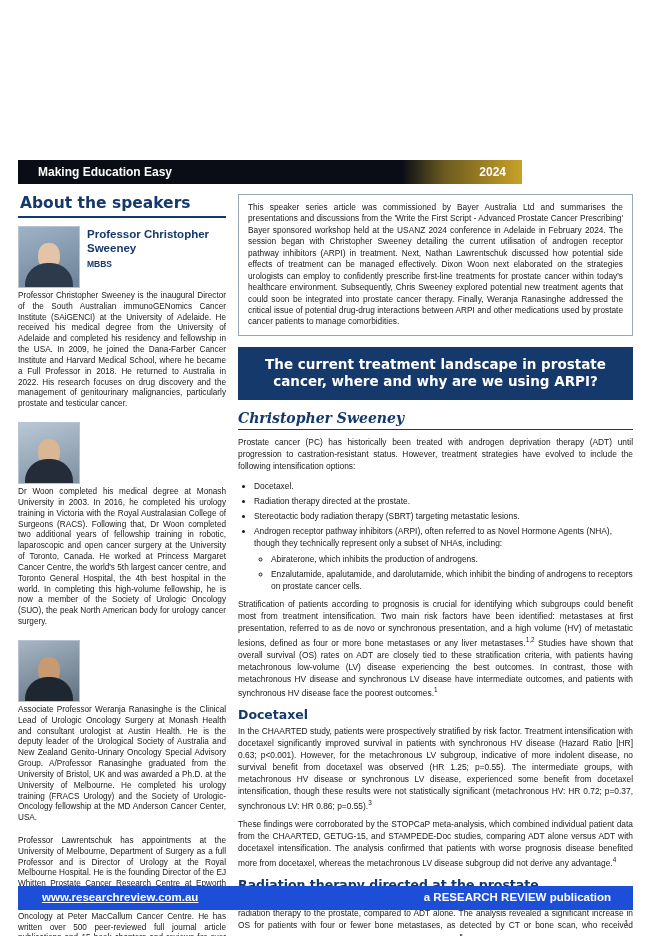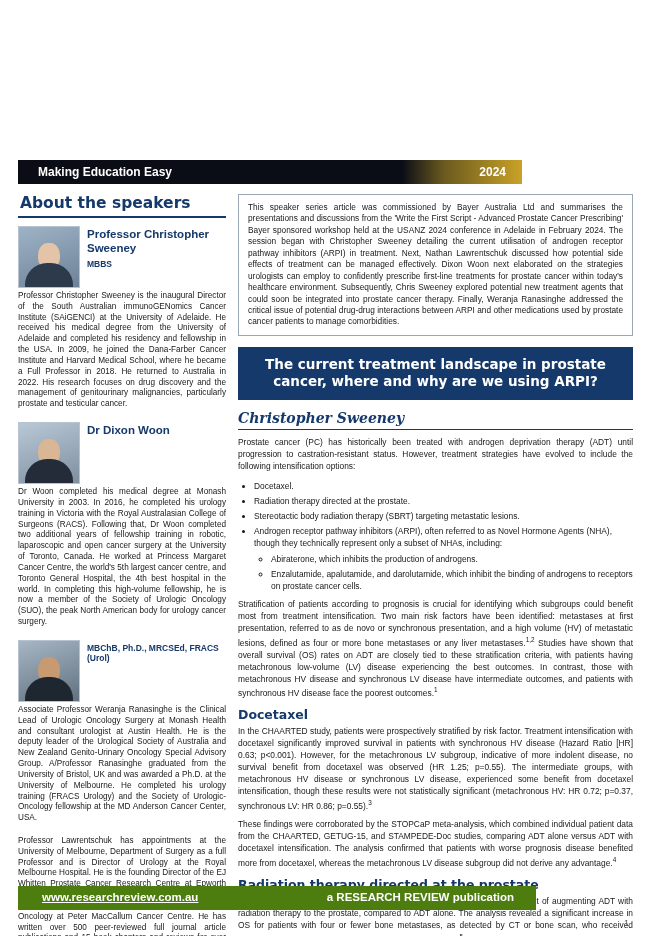--- a/index.html
+++ b/index.html
@@ -126,22 +126,22 @@
   ul.sub { list-style-type:circle; margin-top:3px; padding-left:17px; }
   ul.sub > li { margin-bottom:3px; }
   .subhead {
     font-size:12.5px; font-weight:bold; color:#15396b; margin:6px 0 4px 0;
     font-family:"DejaVu Sans", sans-serif;
   }
   sup { font-size:6.4px; vertical-align:super; }
 
   
   .footer {
-    position:absolute; left:18px; bottom:26px; width:518px; height:24px;
-    background:#4d7c0f;
+    position:absolute; left:18px; bottom:26px; width:615px; height:24px;
+    background:#1d4ed8;
   }
   .footer-left {
     position:absolute; left:24px; top:5px; font-size:11.5px; font-weight:bold; color:#ffffff;
     text-decoration:underline;
   }
   .footer-right {
     position:absolute; right:22px; top:5px; font-size:11.5px; font-weight:bold; color:#ffffff;
   }
   .pageno {
     position:absolute; right:22px; bottom:8px; font-size:9px; color:#55595e;
@@ -178,37 +178,32 @@
       <div class="sp-bio">Professor Christopher Sweeney is the inaugural Director of the South Australian immunoGENomics Cancer Institute (SAiGENCI) at the University of Adelaide. He received his medical degree from the University of Adelaide and completed his residency and fellowship in the USA. In 2009, he joined the Dana-Farber Cancer Institute and Harvard Medical School, where he became a Full Professor in 2018. He returned to Australia in 2022. His research focuses on drug discovery and the management of genitourinary malignancies, particularly prostate and testicular cancer.</div>
     </div>
 
     <div class="speaker">
       <div class="speaker-head">
         <div class="photo">
           <div class="bg" style="background:linear-gradient(160deg,#b9c8d6 0%,#7e8fa0 100%);"></div>
           <div class="head" style="background:#d9b694;"></div>
           <div class="body" style="background:#232c38;"></div>
         </div>
-        <div>
-          <div class="sp-name">Dr Dixon Woon</div>
-          <div class="sp-cred"></div>
-        </div>
       </div>
       <div class="sp-bio">Dr Woon completed his medical degree at Monash University in 2003. In 2016, he completed his urology training in Victoria with the Royal Australasian College of Surgeons (RACS). Following that, Dr Woon completed two additional years of fellowship training in robotic, laparoscopic and open cancer surgery at the University of Toronto, Canada. He worked at Princess Margaret Cancer Centre, the world's 5th largest cancer centre, and Toronto General Hospital, the 4th best hospital in the world. In completing this high-volume fellowship, he is now a member of the Society of Urologic Oncology (SUO), the peak North American body for urology cancer surgery.</div>
     </div>
 
     <div class="speaker">
       <div class="speaker-head">
         <div class="photo">
           <div class="bg" style="background:linear-gradient(160deg,#a7b6c4 0%,#62717f 100%);"></div>
           <div class="head" style="background:#c79a72;"></div>
           <div class="body" style="background:#1e2630;"></div>
         </div>
         <div>
-          <div class="sp-cred">MBChB, Ph.D., MRCSEd, FRACS (Urol)</div>
         </div>
       </div>
       <div class="sp-bio">Associate Professor Weranja Ranasinghe is the Clinical Lead of Urologic Oncology Surgery at Monash Health and consultant urologist at Austin Health. He is the deputy leader of the Urological Society of Australia and New Zealand Genito-Urinary Oncology Special Advisory Group. A/Professor Ranasinghe graduated from the University of Bristol, UK and was awarded a Ph.D. at the University of Melbourne. He completed his urology training (FRACS Urology) and the Society of Urologic-Oncology fellowship at the MD Anderson Cancer Center, USA.</div>
     </div>
 
     <div class="speaker">
       <div class="sp-bio">Professor Lawrentschuk has appointments at the University of Melbourne, Department of Surgery as a full Professor and is Director of Urology at the Royal Melbourne Hospital. He is the founding Director of the EJ Whitten Prostate Cancer Research Centre at Epworth Hospital, Melbourne. Professor Lawrentschuk is also a consultant uro-oncologist at the Department of Surgical Oncology at Peter MacCallum Cancer Centre. He has written over 500 peer-reviewed full journal article publications and 15 book chapters and reviews for over 30 scientific journals.</div>
     </div>
   </div>
 

